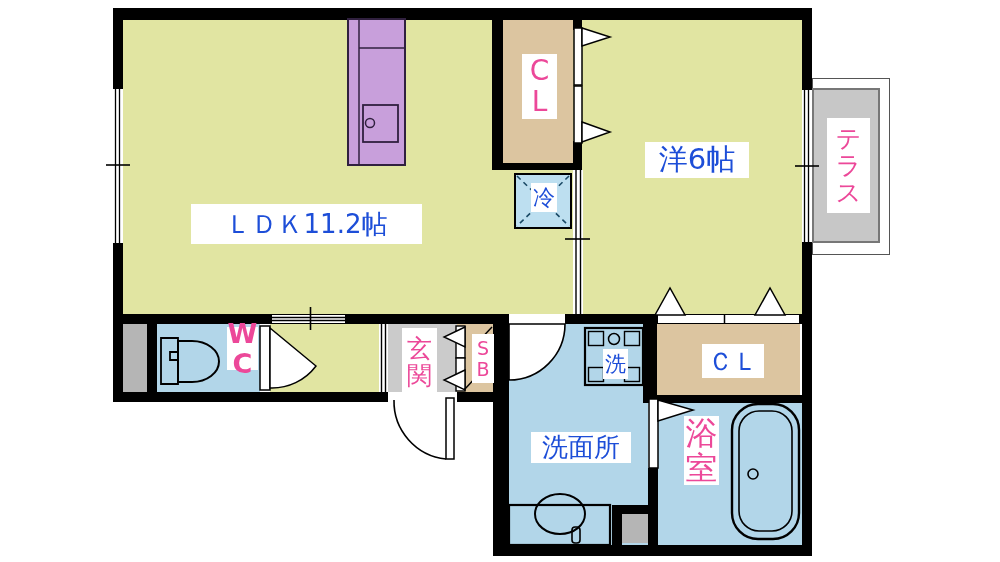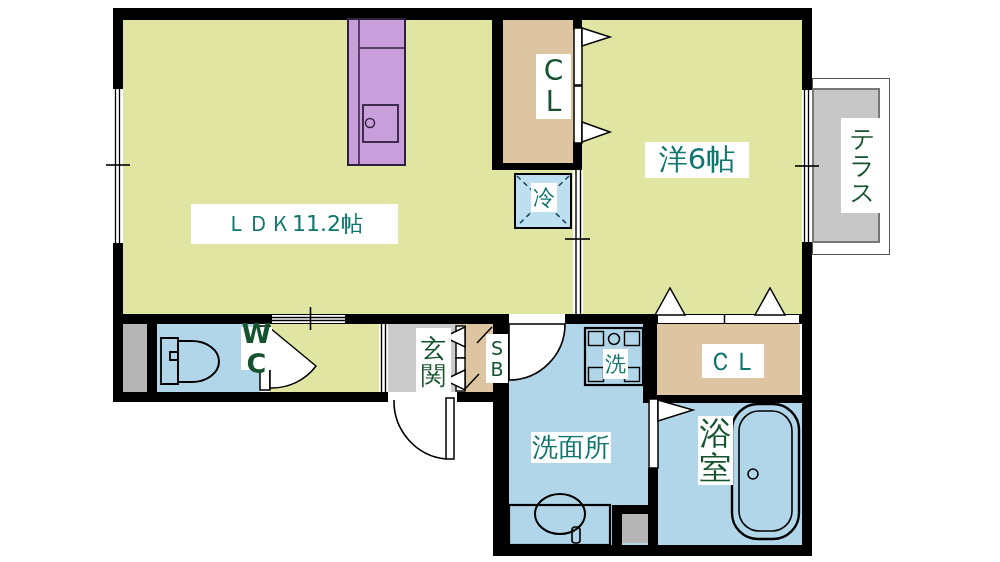--- a/index.html
+++ b/index.html
@@ -2,28 +2,28 @@
 <html><head>
 <meta charset="utf-8">
 <style>
   html,body{margin:0;padding:0;background:#fff;}
   .plan{position:relative;width:1000px;height:562px;background:#ffffff;overflow:hidden;
         font-family:"DejaVu Sans",sans-serif;}
   .room{position:absolute;z-index:1;}
   .wall{position:absolute;background:#000;z-index:2;}
   .gap{position:absolute;background:#fff;z-index:3;}
   svg.deco{position:absolute;left:0;top:0;z-index:4;pointer-events:none;}
-  .lbl{position:absolute;z-index:5;background:#fff;color:#0f766e;
+  .lbl{position:absolute;z-index:5;background:#fff;color:#1d4ed8;
        display:flex;align-items:center;justify-content:center;
        font-family:"DejaVu Sans",sans-serif;}
   .vlbl{width:1.14em;word-break:break-all;line-height:1.08;text-align:center;
         display:block;}
-  .vwrap{position:absolute;z-index:5;background:#fff;color:#14532d;
+  .vwrap{position:absolute;z-index:5;background:#fff;color:#ec4899;
          display:flex;align-items:center;justify-content:center;
-         font-family:"DejaVu Sans",sans-serif;margin-left:14px;}
+         font-family:"DejaVu Sans",sans-serif;}
 </style>
 </head>
 <body>
 
 <div class="plan">
 
   <div class="room" style="left:123px;top:20px;width:679px;height:294px;background:#e1e5a2;"></div>
   <div class="room" style="left:270px;top:324px;width:109px;height:68px;background:#e1e5a2;"></div>
   <div class="room" style="left:503px;top:20px;width:70px;height:143px;background:#dcc5a0;"></div>
   <div class="room" style="left:122px;top:323px;width:25px;height:69px;background:#b5b5b5;"></div>
@@ -172,21 +172,21 @@
       <circle cx="753" cy="474" r="5" stroke-width="1.6"></circle>
     </g>
 
     <g fill="none" stroke="#000">
       <rect x="509" y="505" width="101" height="40" stroke-width="2.2"></rect>
       <ellipse cx="560" cy="514" rx="25" ry="20" stroke-width="2"></ellipse>
       <rect x="572" y="527" width="8" height="16" rx="3" stroke-width="1.6"></rect>
     </g>
   </svg>
 
-  <div class="lbl" style="left:191px;top:204px;width:207px;height:40px;font-size:22px;">
+  <div class="lbl" style="left:191px;top:204px;width:231px;height:40px;font-size:26px;">
     <span>ＬＤＫ11.2帖</span>
   </div>
 
   <div class="lbl" style="left:645px;top:142px;width:104px;height:36px;font-size:29px;">
     <span>洋6帖</span>
   </div>
 
   <div class="vwrap" style="left:522px;top:54px;width:35px;height:65px;font-size:28px;">
     <span class="vlbl">CL</span>
   </div>
@@ -212,21 +212,21 @@
   </div>
 
   <div class="lbl" style="left:702px;top:344px;width:62px;height:34px;font-size:25px;">
     <span>ＣＬ</span>
   </div>
 
   <div class="lbl" style="left:603px;top:349px;width:25px;height:30px;font-size:21px;">
     <span>洗</span>
   </div>
 
-  <div class="lbl" style="left:531px;top:432px;width:80px;height:31px;font-size:26px;">
+  <div class="lbl" style="left:531px;top:432px;width:100px;height:31px;font-size:26px;">
     <span>洗面所</span>
   </div>
 
   <div class="vwrap" style="left:684px;top:416px;width:35px;height:69px;font-size:32px;">
     <span class="vlbl">浴室</span>
   </div>
 
 </div>
 
 </body></html>

